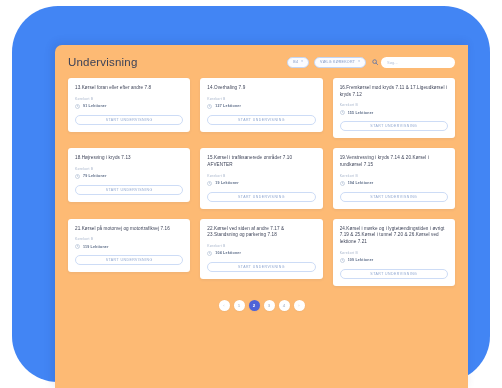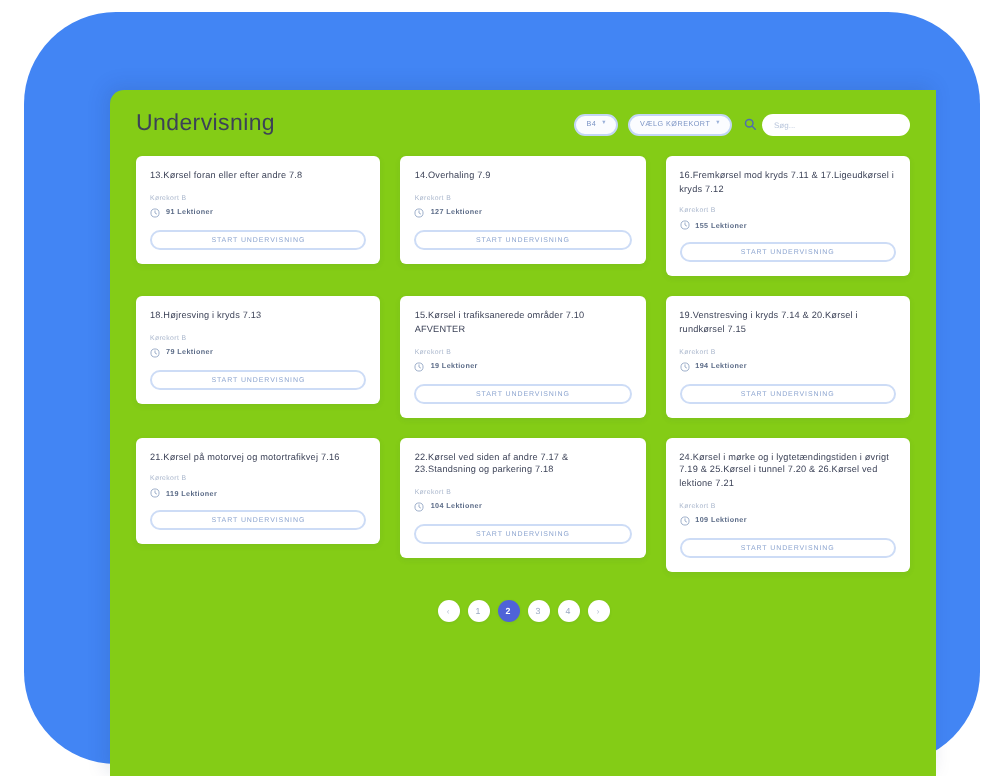--- a/index.html
+++ b/index.html
@@ -33,21 +33,21 @@
     border-radius: 46px;
   }
 
   
   .content-panel {
     position: absolute;
     left: 55px;
     top: 45px;
     width: 413px;
     height: 343px;
-    background: #84cc16;
+    background: #fdba74;
     border-top-left-radius: 7px;
     border-bottom-left-radius: 0px;
     box-shadow: -2px -2px 10px rgba(20, 40, 90, 0.13);
     overflow: hidden;
   }
 
   .panel-inner {
     padding: 11px 13px 0 13px;
   }
 

